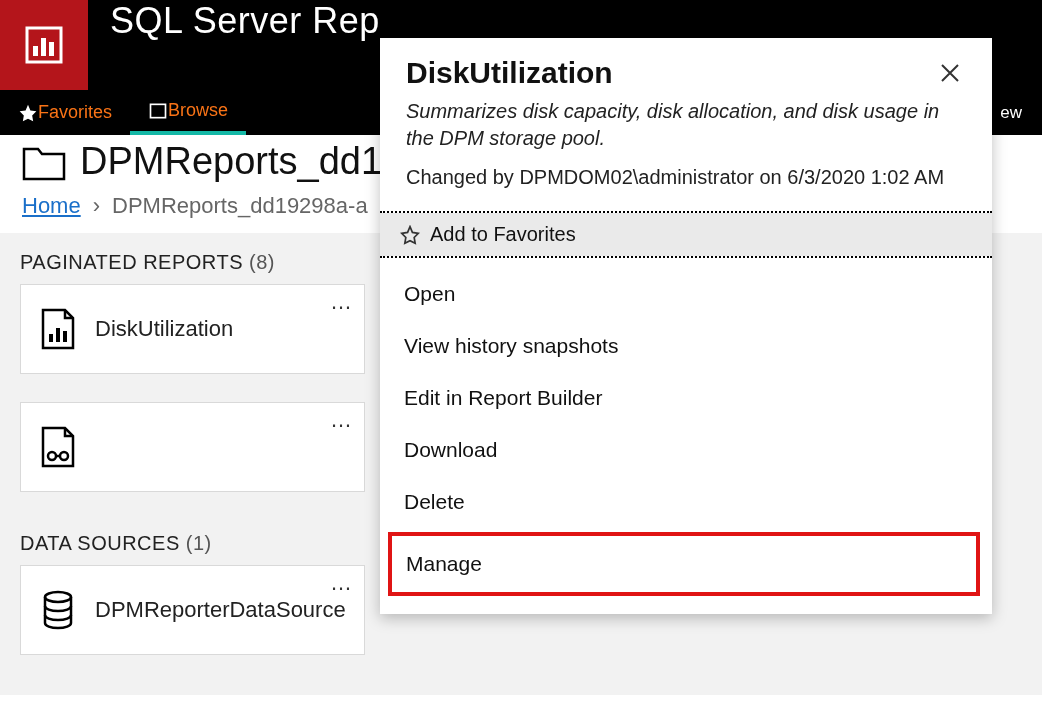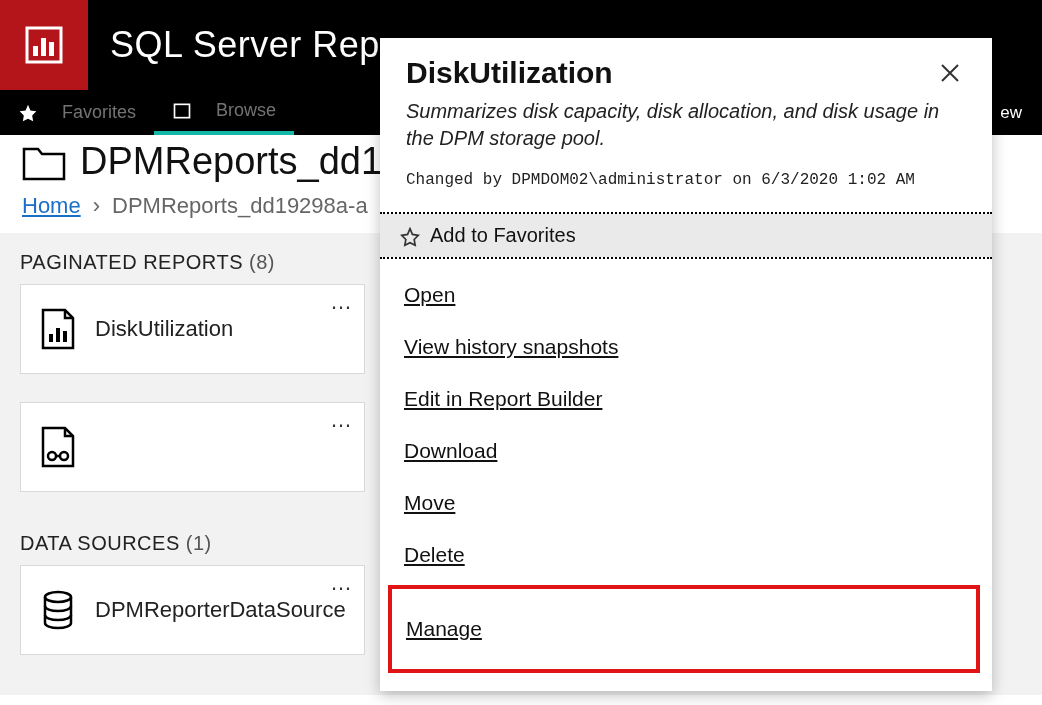--- a/index.html
+++ b/index.html
@@ -9,21 +9,21 @@
     width: 1042px;
     height: 705px;
     overflow: hidden;
     position: relative;
     color: #111;
   }
   .topbar {
     background: #000;
     height: 90px;
     display: flex;
-    align-items: center;
+    align-items: flex-start;
     color: #fff;
   }
   .logo-tile {
     width: 88px;
     height: 90px;
     background: #b4151b;
     display: flex;
     align-items: center;
     justify-content: center;
   }
@@ -35,24 +35,24 @@
   }
   .navbar {
     display: flex;
     align-items: center;
     background: #000;
     height: 45px;
   }
   .nav-btn {
     display: flex;
     align-items: center;
-    gap: 24px;
+    gap: 0;
     padding: 0 18px;
     height: 45px;
-    color: #737373;
+    color: #f97316;
     font-size: 18px;
     text-align: center;
   }
   .nav-btn.active {
     border-bottom: 4px solid #14b8a6;
   }
   .nav-right {
     margin-left: auto;
     padding-right: 20px;
     color: #fff;
@@ -145,51 +145,49 @@
     padding: 4px;
   }
   .cp-desc {
     font-size: 20px;
     color: #222;
     margin-top: 8px;
     line-height: 1.35;
     font-style: italic;
   }
   .cp-meta {
-    font-size: 16px;
+    font-size: 20px;
     color: #222;
-    margin-top: 18px;
+    margin-top: 12px;
     line-height: 1.35;
-    font-family: Liberation Mono, monospace;
   }
   .dotted-sep {
     border-top: 2px dotted #000;
     margin: 0;
   }
   .cp-fav {
     display: flex;
-    align-items: flex-end;
+    align-items: center;
     gap: 10px;
     background: #eaeaea;
     padding: 10px 20px;
     font-size: 20px;
   }
   .cp-menu {
     padding: 10px 0 18px 0;
   }
   .cp-menu-item {
     font-size: 21px;
     padding: 14px 24px;
     cursor: pointer;
-    text-decoration: underline;
   }
   .cp-menu-item.highlight {
     border: 4px solid #e01414;
     margin: 4px 12px 0 8px;
-    padding: 28px 14px;
+    padding: 16px 14px;
   }
   svg { display: block; }
 </style>
 </head>
 <body>
 
 <div class="topbar">
   <div class="logo-tile">
     <svg width="42" height="42" viewBox="0 0 42 42">
       <rect x="4" y="4" width="34" height="34" fill="none" stroke="#fff" stroke-width="3"></rect>
@@ -302,17 +300,16 @@
         <path d="M12 2l2.9 6.9L22 10l-5 5 1.2 7L12 18.8 5.8 22 7 15l-5-5 7.1-1.1z"></path>
       </svg>
     <span>Add to Favorites</span>
   </div>
   <div class="dotted-sep"></div>
   <div class="cp-menu">
     <div class="cp-menu-item">Open</div>
     <div class="cp-menu-item">View history snapshots</div>
     <div class="cp-menu-item">Edit in Report Builder</div>
     <div class="cp-menu-item">Download</div>
-    <div class="cp-menu-item">Move</div>
     <div class="cp-menu-item">Delete</div>
     <div class="cp-menu-item highlight">Manage</div>
   </div>
 </div>
 
 </body></html>

